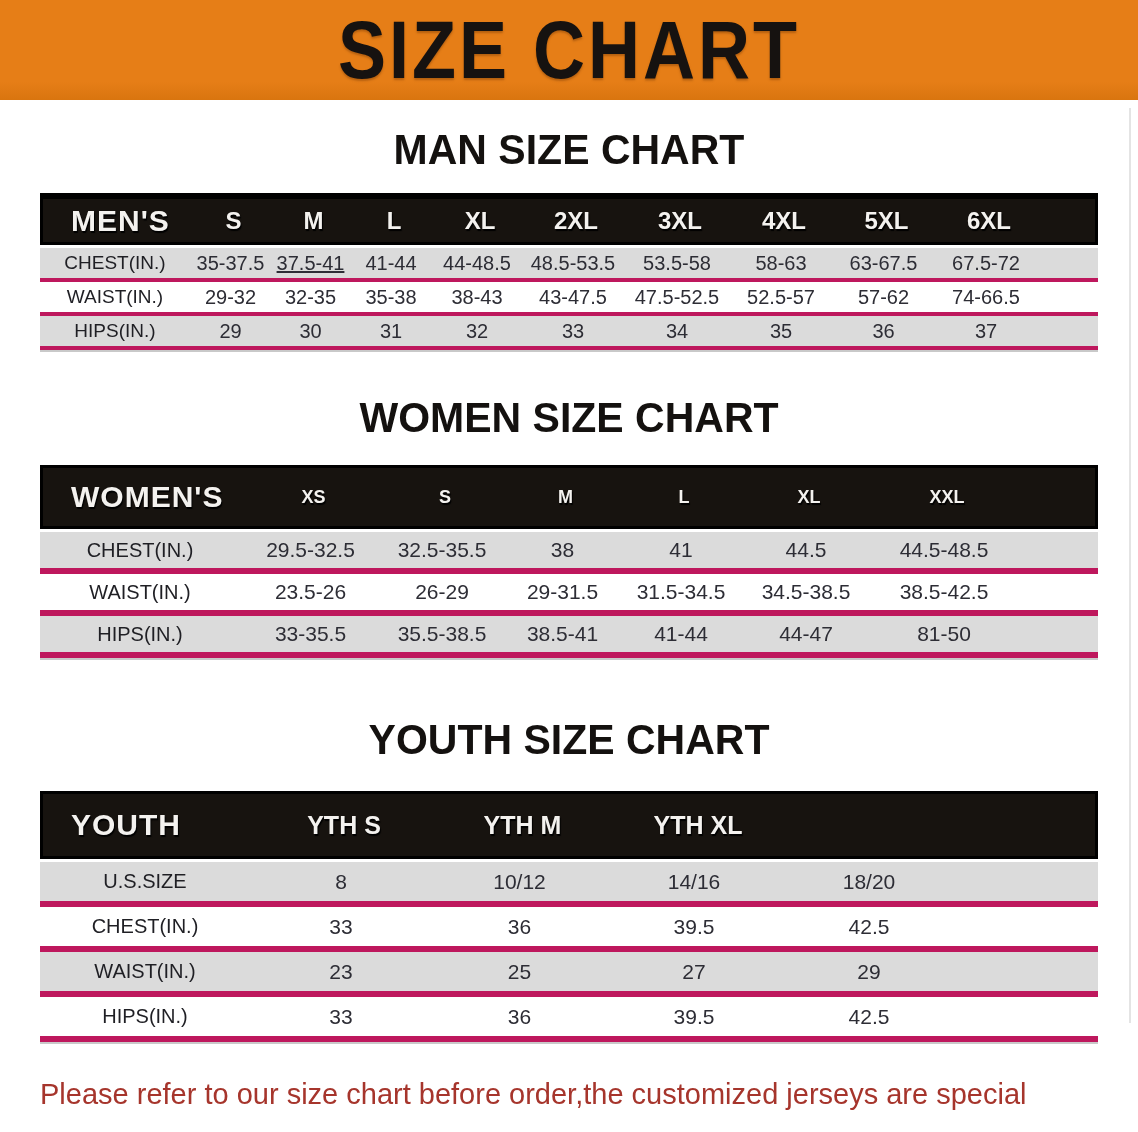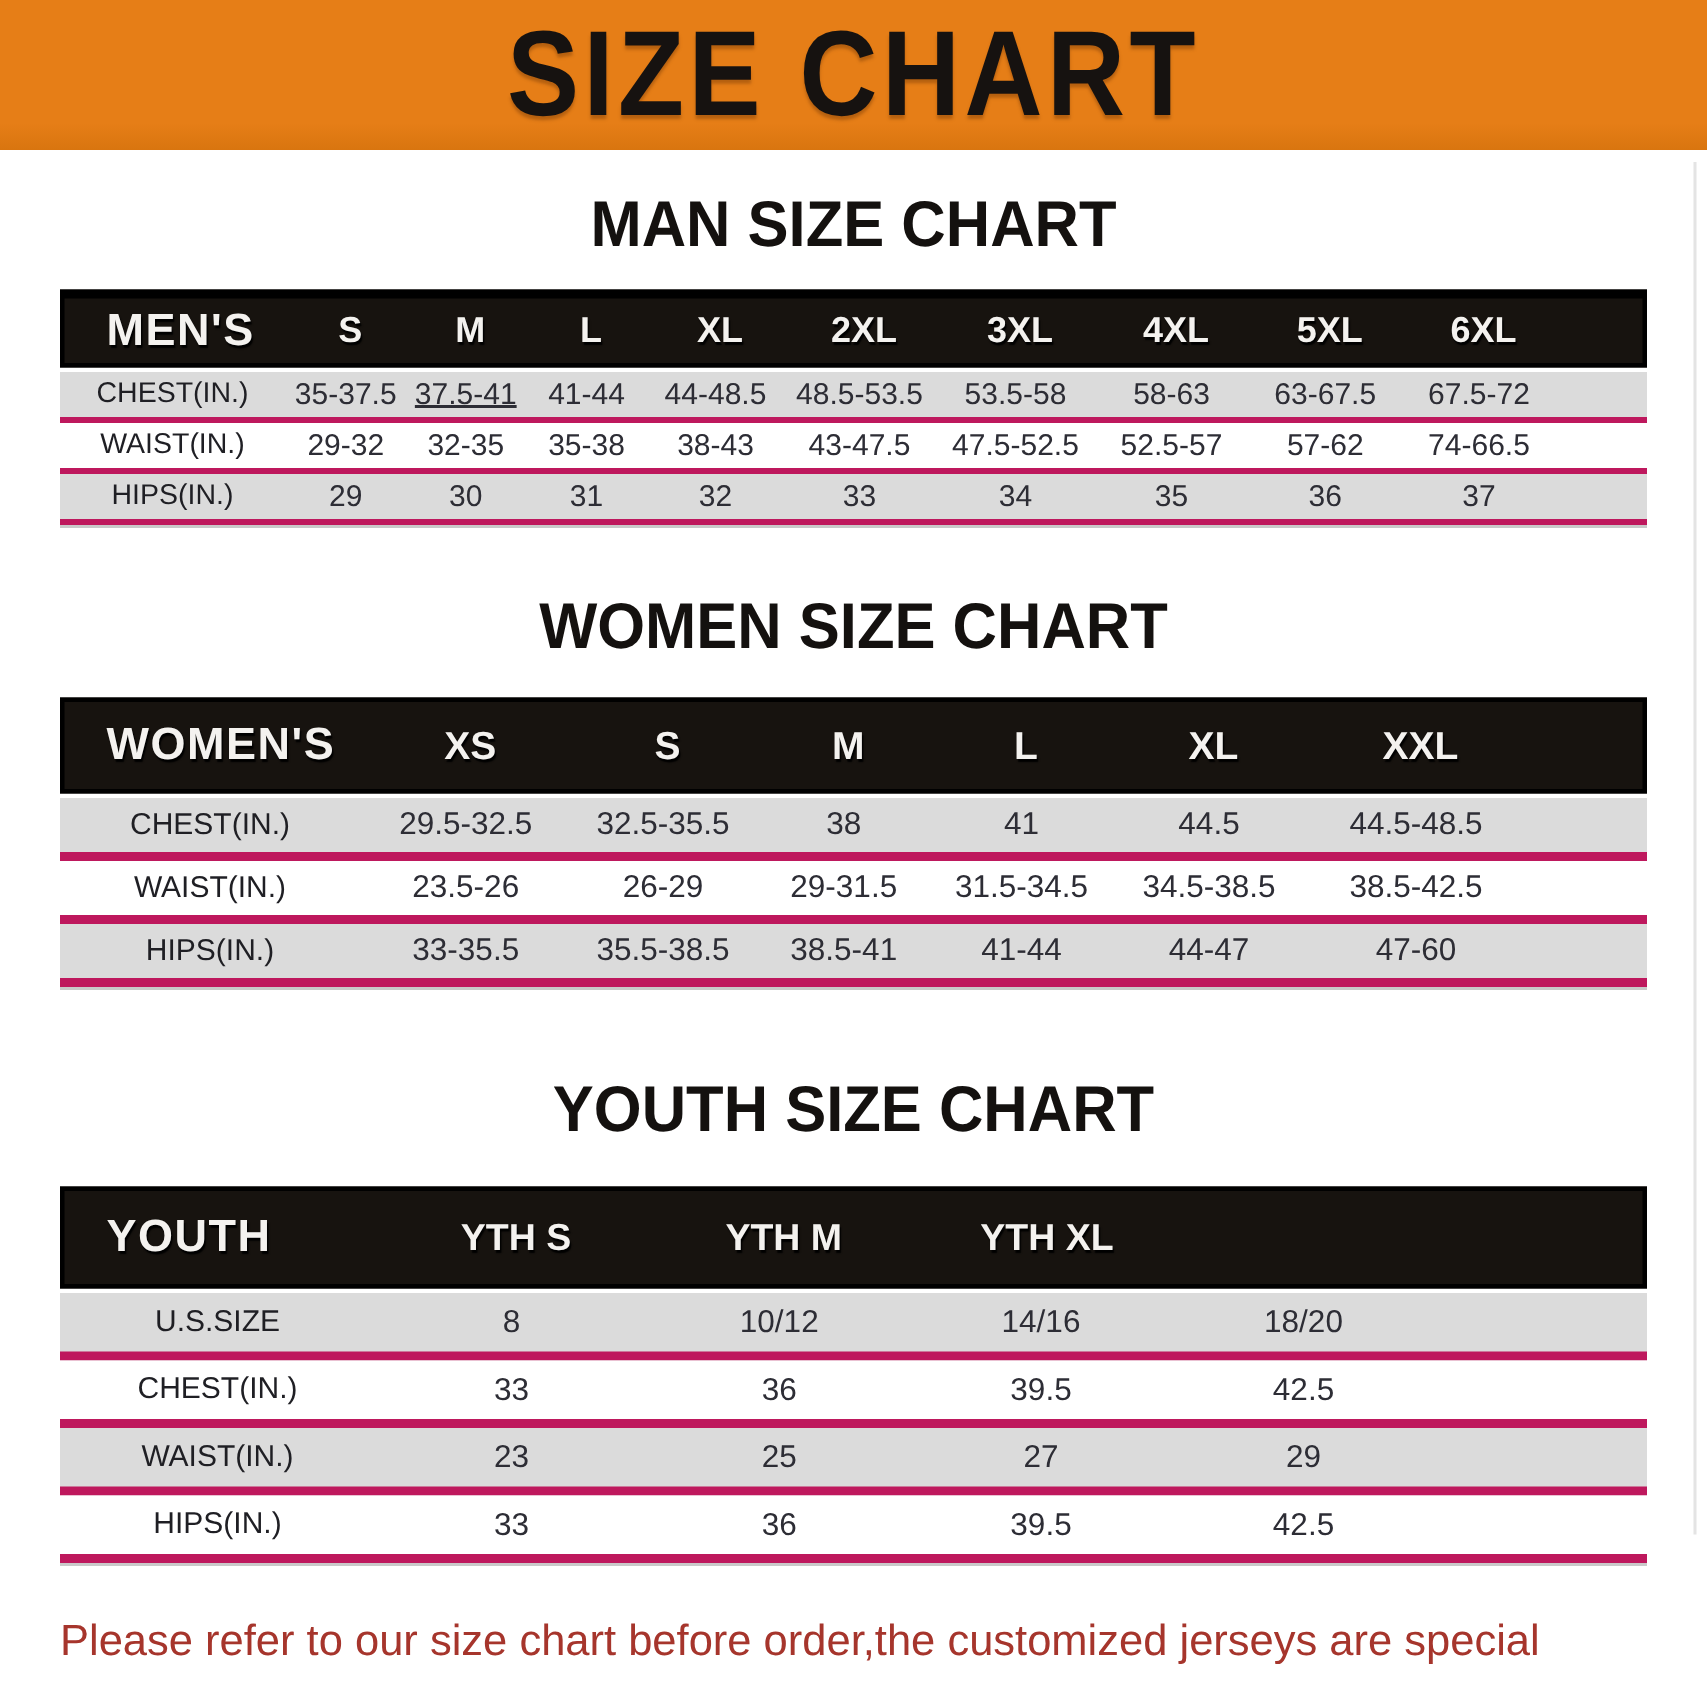--- a/index.html
+++ b/index.html
@@ -90,21 +90,21 @@
   .body-row .value     { font-size: 21px; color: #2d2d35; }
 
   
   .men   .header-row { height: 52px; border-top-width: 6px; }
   .men   .body-row   { height: 34px; }
   .men   .body-row .row-label { font-size: 19px; }
   .men   .body-row .value     { font-size: 20px; }
 
   .women .header-row { height: 64px; }
   .women .body-row   { height: 42px; border-bottom-width: 6px; }
-  .women .header-row .hdr-size { font-size: 26px; }
+  .women .header-row .hdr-size { font-size: 18px; }
 
   .youth .header-row { height: 68px; }
   .youth .body-row   { height: 45px; border-bottom-width: 6px; }
   .youth .header-row .hdr-size { font-size: 25px; }
 
   
   .note {
     margin: 26px 20px 0 40px;
     font-size: 29px;
     line-height: 1.72;
@@ -222,21 +222,21 @@
           <div class="cell value" style="width: 144px;">38.5-42.5</div>
           <div class="cell spacer" style="width: 82px;"></div>
         </div>
         <div class="body-row striped">
           <div class="cell row-label" style="width: 200px;">HIPS(IN.)</div>
           <div class="cell value" style="width: 141px;">33-35.5</div>
           <div class="cell value" style="width: 122px;">35.5-38.5</div>
           <div class="cell value" style="width: 119px;">38.5-41</div>
           <div class="cell value" style="width: 118px;">41-44</div>
           <div class="cell value" style="width: 132px;">44-47</div>
-          <div class="cell value" style="width: 144px;">47-60</div>
+          <div class="cell value" style="width: 144px;">81-50</div>
           <div class="cell spacer" style="width: 82px;"></div>
         </div>
       </div>
   </section>
 
   <section>
     <h2 class="section-title" id="youth-title">YOUTH SIZE CHART</h2>
     <div class="sizetable youth">
         <div class="header-row">
           <div class="cell hdr-label" style="width: 210px;">YOUTH</div>

